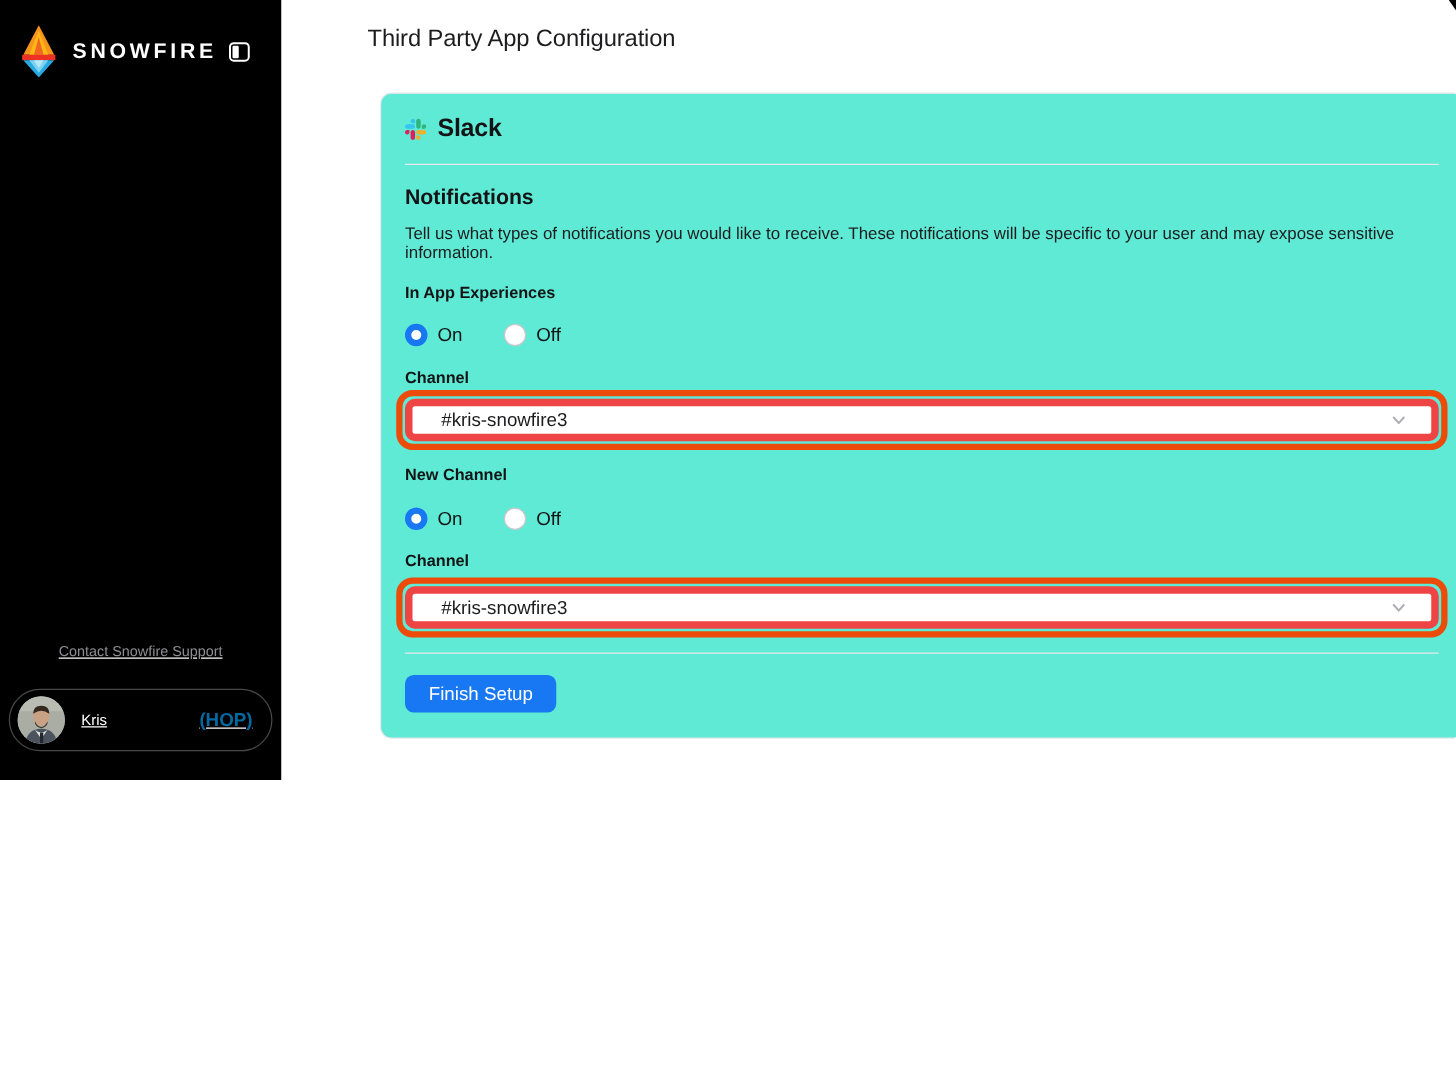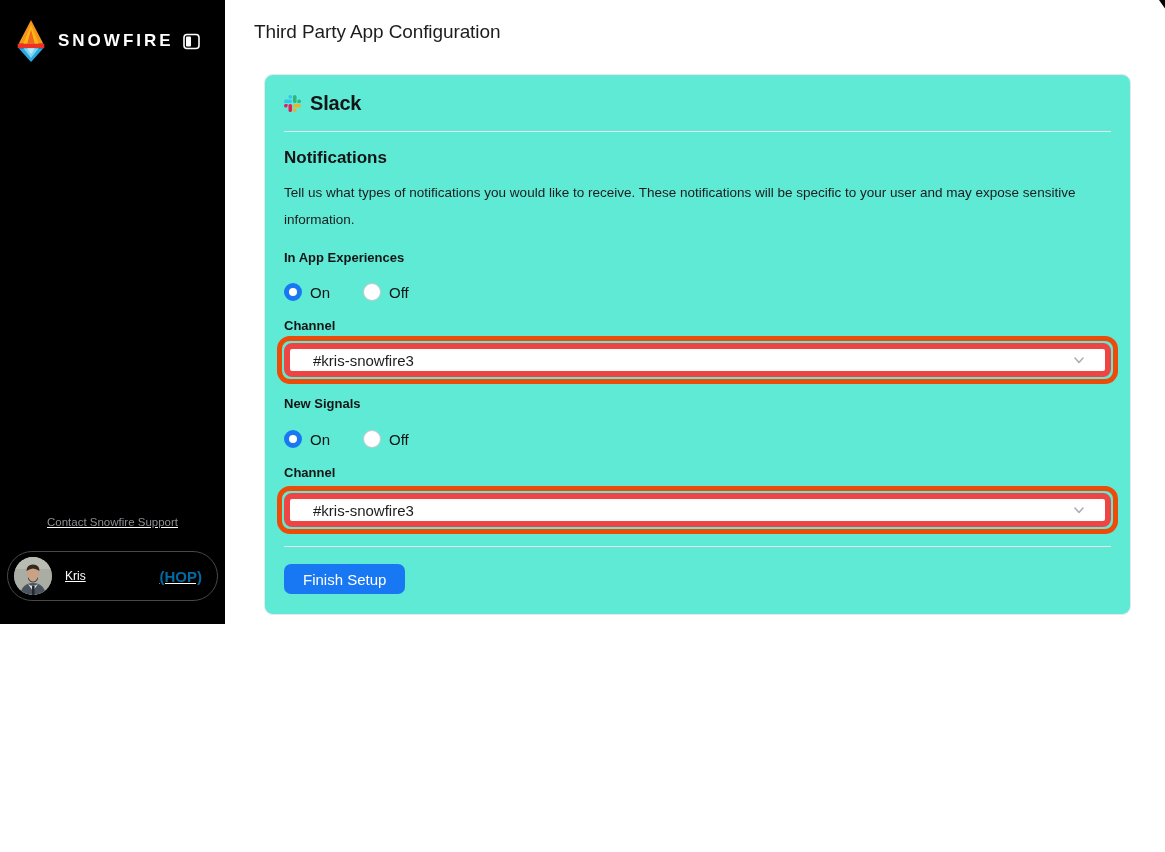--- a/index.html
+++ b/index.html
@@ -9,20 +9,21 @@
     background: #ffffff;
     color: #1b1b1f;
     overflow: hidden;
   }
   .screen {
     position: relative;
     width: 1165px;
     height: 624px;
     display: flex;
     overflow: hidden;
+    gap: 40px;
   }
 
   
   .sidebar {
     width: 225px;
     min-width: 225px;
     background: #000000;
     color: #ffffff;
     display: flex;
     flex-direction: column;
@@ -107,21 +108,21 @@
   .app-header { display: flex; align-items: center; gap: 9px; }
   .slack-icon { width: 17px; height: 17px; }
   .app-name { font-size: 20px; font-weight: 700; color: #141416; letter-spacing: -0.2px; }
   .app-desc { margin-top: 14px; font-size: 13.5px; color: #1c1c1e; }
   .card hr {
     border: none;
     border-top: 1px solid #e7e7eb;
     margin-top: 16px;
   }
   .section-heading { margin-top: 16px; font-size: 17px; font-weight: 700; color: #141416; }
-  .section-desc { margin-top: 11px; font-size: 13.5px; line-height: 27px; color: #1c1c1e; }
+  .section-desc { margin-top: 11px; font-size: 13.5px; line-height: 15px; color: #1c1c1e; }
   .field-label { margin-top: 17px; font-size: 13px; font-weight: 700; color: #141416; }
   .field-label.first { margin-top: 17px; }
   .radio-row { margin-top: 18px; display: flex; }
   .radio-option { display: flex; align-items: center; margin-right: 33px; cursor: pointer; }
   .radio {
     width: 18px; height: 18px;
     border-radius: 50%;
     background: #ffffff;
     border: 1.5px solid #c7c7cc;
     flex: 0 0 auto;
@@ -270,21 +271,21 @@
           <span class="chevron">
             <svg width="14" height="14" viewBox="0 0 14 14">
                 <polyline points="3,5 7,9.5 11,5" fill="none" stroke="#aeaeb5" stroke-width="1.6" stroke-linecap="round" stroke-linejoin="round"></polyline>
               </svg>
           </span>
         </div>
         <div class="annotation"></div>
       </div>
 
       
-      <div class="field-label" style="margin-top:19px">New Signals</div>
+      <div class="field-label" style="margin-top:19px">New Channel</div>
       <div class="radio-row" style="margin-top:19px">
         <span class="radio-option">
           <span class="radio checked"></span>
           <span class="radio-label">On</span>
         </span>
         <span class="radio-option">
           <span class="radio"></span>
           <span class="radio-label">Off</span>
         </span>
       </div>

